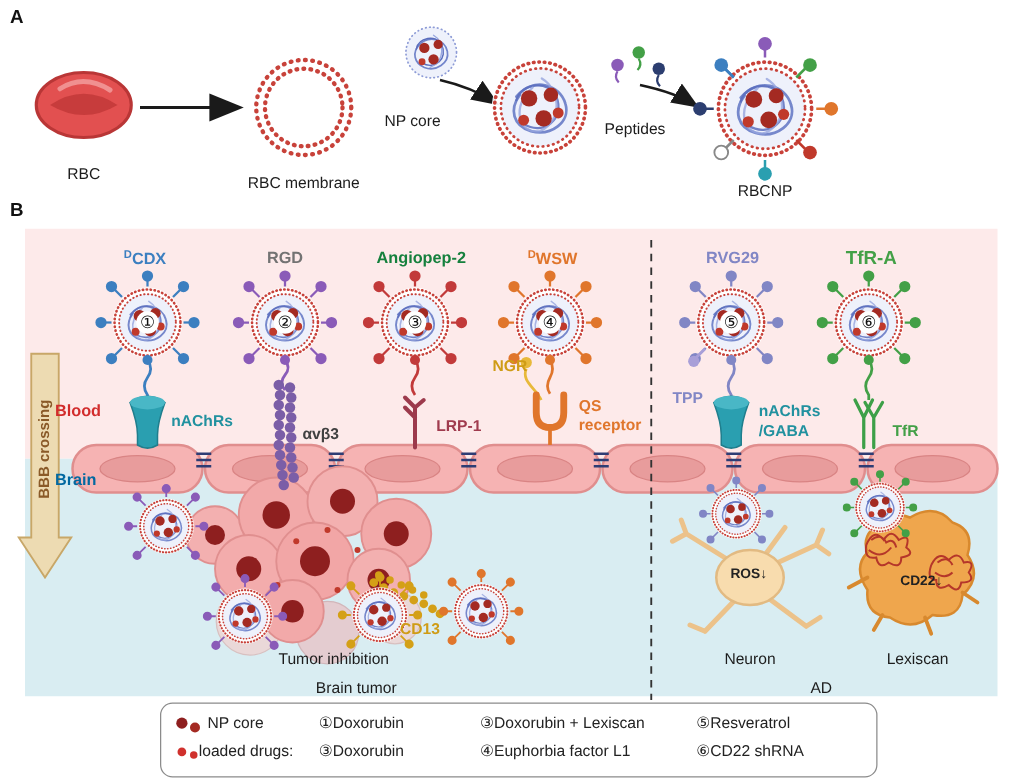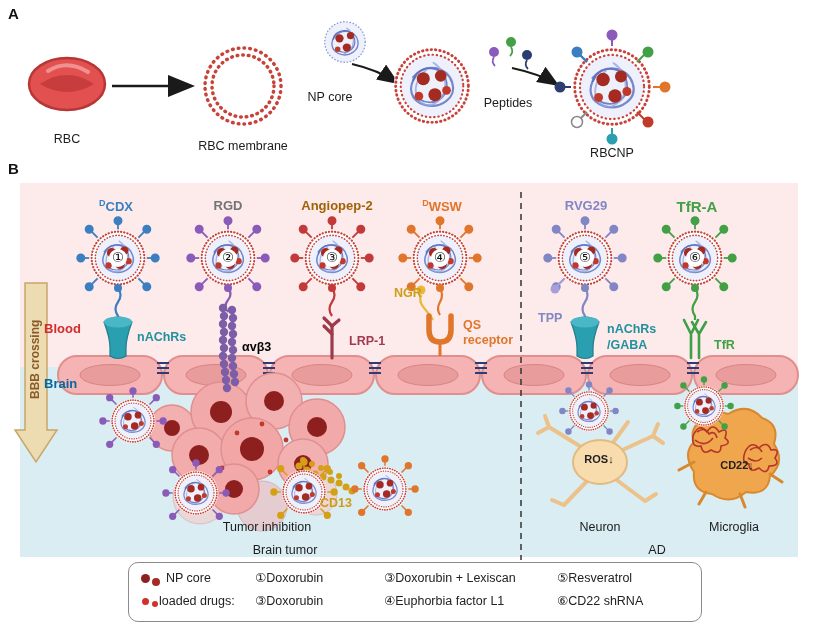--- a/index.html
+++ b/index.html
@@ -7,24 +7,24 @@
   .fig{position:relative;width:815px;height:626px;background:#fff;overflow:hidden}
   .art{position:absolute;left:0;top:0}
   .lbl{position:absolute;font-size:12.5px;line-height:1.18;color:#1c1c1c;white-space:nowrap}
   .c{transform:translateX(-50%)}
   .b{font-weight:700}
   .panel{font-size:15px;font-weight:700;color:#111}
   .badge{position:absolute;width:18px;height:18px;border-radius:50%;background:#fff;font-size:13.5px;line-height:18px;text-align:center;color:#111}
   .vert{writing-mode:vertical-rl;transform:rotate(180deg);text-align:center;white-space:nowrap}
   .wrap{white-space:normal}
   sup{font-size:9px}
-  .cl-blue{color:#3c7fc0}.cl-purple{color:#737373}.cl-red{color:#a16207}.cl-orange{color:#e0762c}
+  .cl-blue{color:#3c7fc0}.cl-purple{color:#737373}.cl-red{color:#15803d}.cl-orange{color:#e0762c}
   .cl-lav{color:#8186c5}.cl-green{color:#43a047}.cl-teal{color:#21919f}.cl-maroon{color:#a03b4e}
   .cl-gold{color:#cf9c16}.cl-blood{color:#d22c2c}.cl-brain{color:#0369a1}.cl-brown{color:#8a5a28}
-  .cl-dkpurple{color:#000000}
+  .cl-dkpurple{color:#404040}
   .legend-box{position:absolute;left:128px;top:562px;width:574px;height:60px;border:1.5px solid #8b8b8b;border-radius:10px;background:#fff}
   .legend-box .lbl{font-size:12.5px;color:#222}
   .dot{position:absolute;border-radius:50%}
 </style>
 </head>
 <body>
 
 <div class="fig">
 
 <svg class="art" width="815" height="626" viewBox="0 0 815 626">
@@ -417,21 +417,21 @@
 
 <div class="lbl b cl-gold" style="left:394px;top:286px">NGR</div>
 <div class="lbl b cl-lav" style="left:538px;top:311px">TPP</div>
 <div class="lbl b cl-gold c" style="left:336px;top:496px">CD13</div>
 
 <div class="lbl c" style="left:267px;top:520px">Tumor inhibition</div>
 <div class="lbl c" style="left:285px;top:543px">Brain tumor</div>
 <div class="lbl c b" style="left:599px;top:453px;font-size:11px;color:#222">ROS↓</div>
 <div class="lbl c b" style="left:737px;top:459px;font-size:11px;color:#222">CD22↓</div>
 <div class="lbl c" style="left:600px;top:520px">Neuron</div>
-<div class="lbl c" style="left:734px;top:520px">Microglia</div>
+<div class="lbl c" style="left:734px;top:520px">Lexiscan</div>
 <div class="lbl c" style="left:657px;top:543px">AD</div>
 
 <div class="legend-box">
   <span class="dot" style="left:12px;top:11px;width:9px;height:9px;background:#8e1f1f"></span>
   <span class="dot" style="left:23px;top:15px;width:8px;height:8px;background:#a42a22"></span>
   <span class="dot" style="left:13px;top:35px;width:7px;height:7px;background:#d0312d"></span>
   <span class="dot" style="left:23px;top:38px;width:6px;height:6px;background:#d0312d"></span>
   <div class="lbl" style="left:37px;top:8px">NP core</div>
   <div class="lbl" style="left:30px;top:31px">loaded drugs:</div>
   <div class="lbl" style="left:126px;top:8px">①Doxorubin</div>

